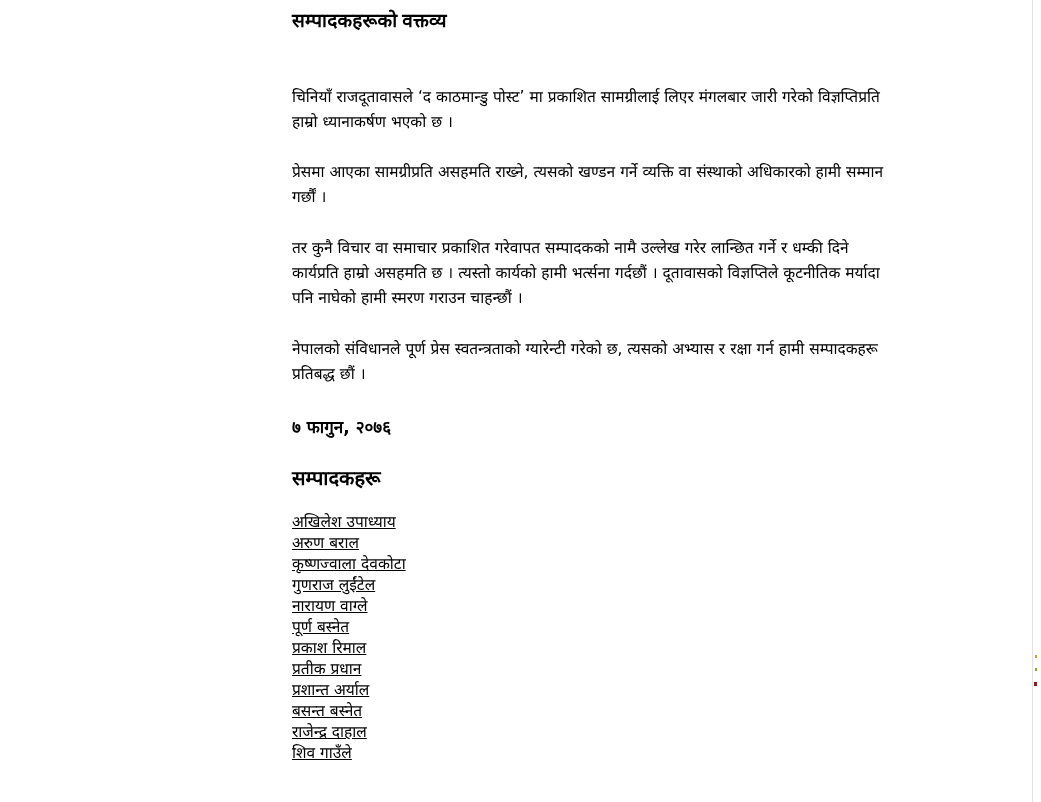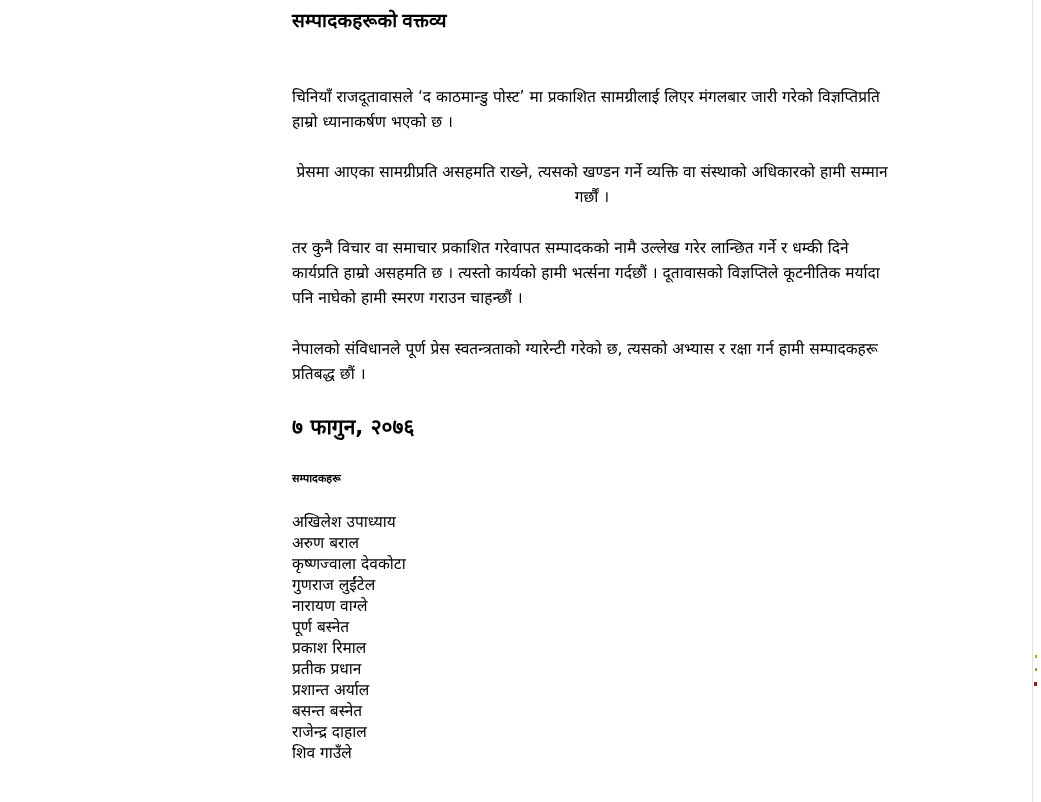--- a/index.html
+++ b/index.html
@@ -56,50 +56,51 @@
   }
 
   .body-paragraph {
     font-size: 15.5px;
     line-height: 25px;
     margin: 0;
     text-align: left;
   }
 
   .p-1 { margin-top: 51px; }
-  .p-2 { margin-top: 25px; text-align: center; }
+  .p-2 { margin-top: 25px; }
   .p-3 { margin-top: 26px; }
   .p-4 { margin-top: 26px; }
 
   .date-line {
-    font-size: 21px;
+    font-size: 17px;
     line-height: 25px;
     font-weight: bold;
     margin-top: 28px;
   }
 
   .signatories-heading {
-    font-size: 11px;
+    font-size: 20px;
     line-height: 25px;
     font-weight: bold;
     margin-top: 26px;
   }
 
   .signatory-list {
     list-style: none;
     margin: 21px 0 0 0;
     padding: 0;
   }
 
   .signatory-list li {
     font-size: 15.5px;
     line-height: 21px;
     margin: 0;
     padding: 0;
     white-space: nowrap;
+    text-decoration: underline;
   }
 </style>
 </head>
 <body>
 
 <div class="page-edge-rule"></div>
 <div class="edge-speck s1"></div>
 <div class="edge-speck s2"></div>
 <div class="edge-speck s3"></div>
 

